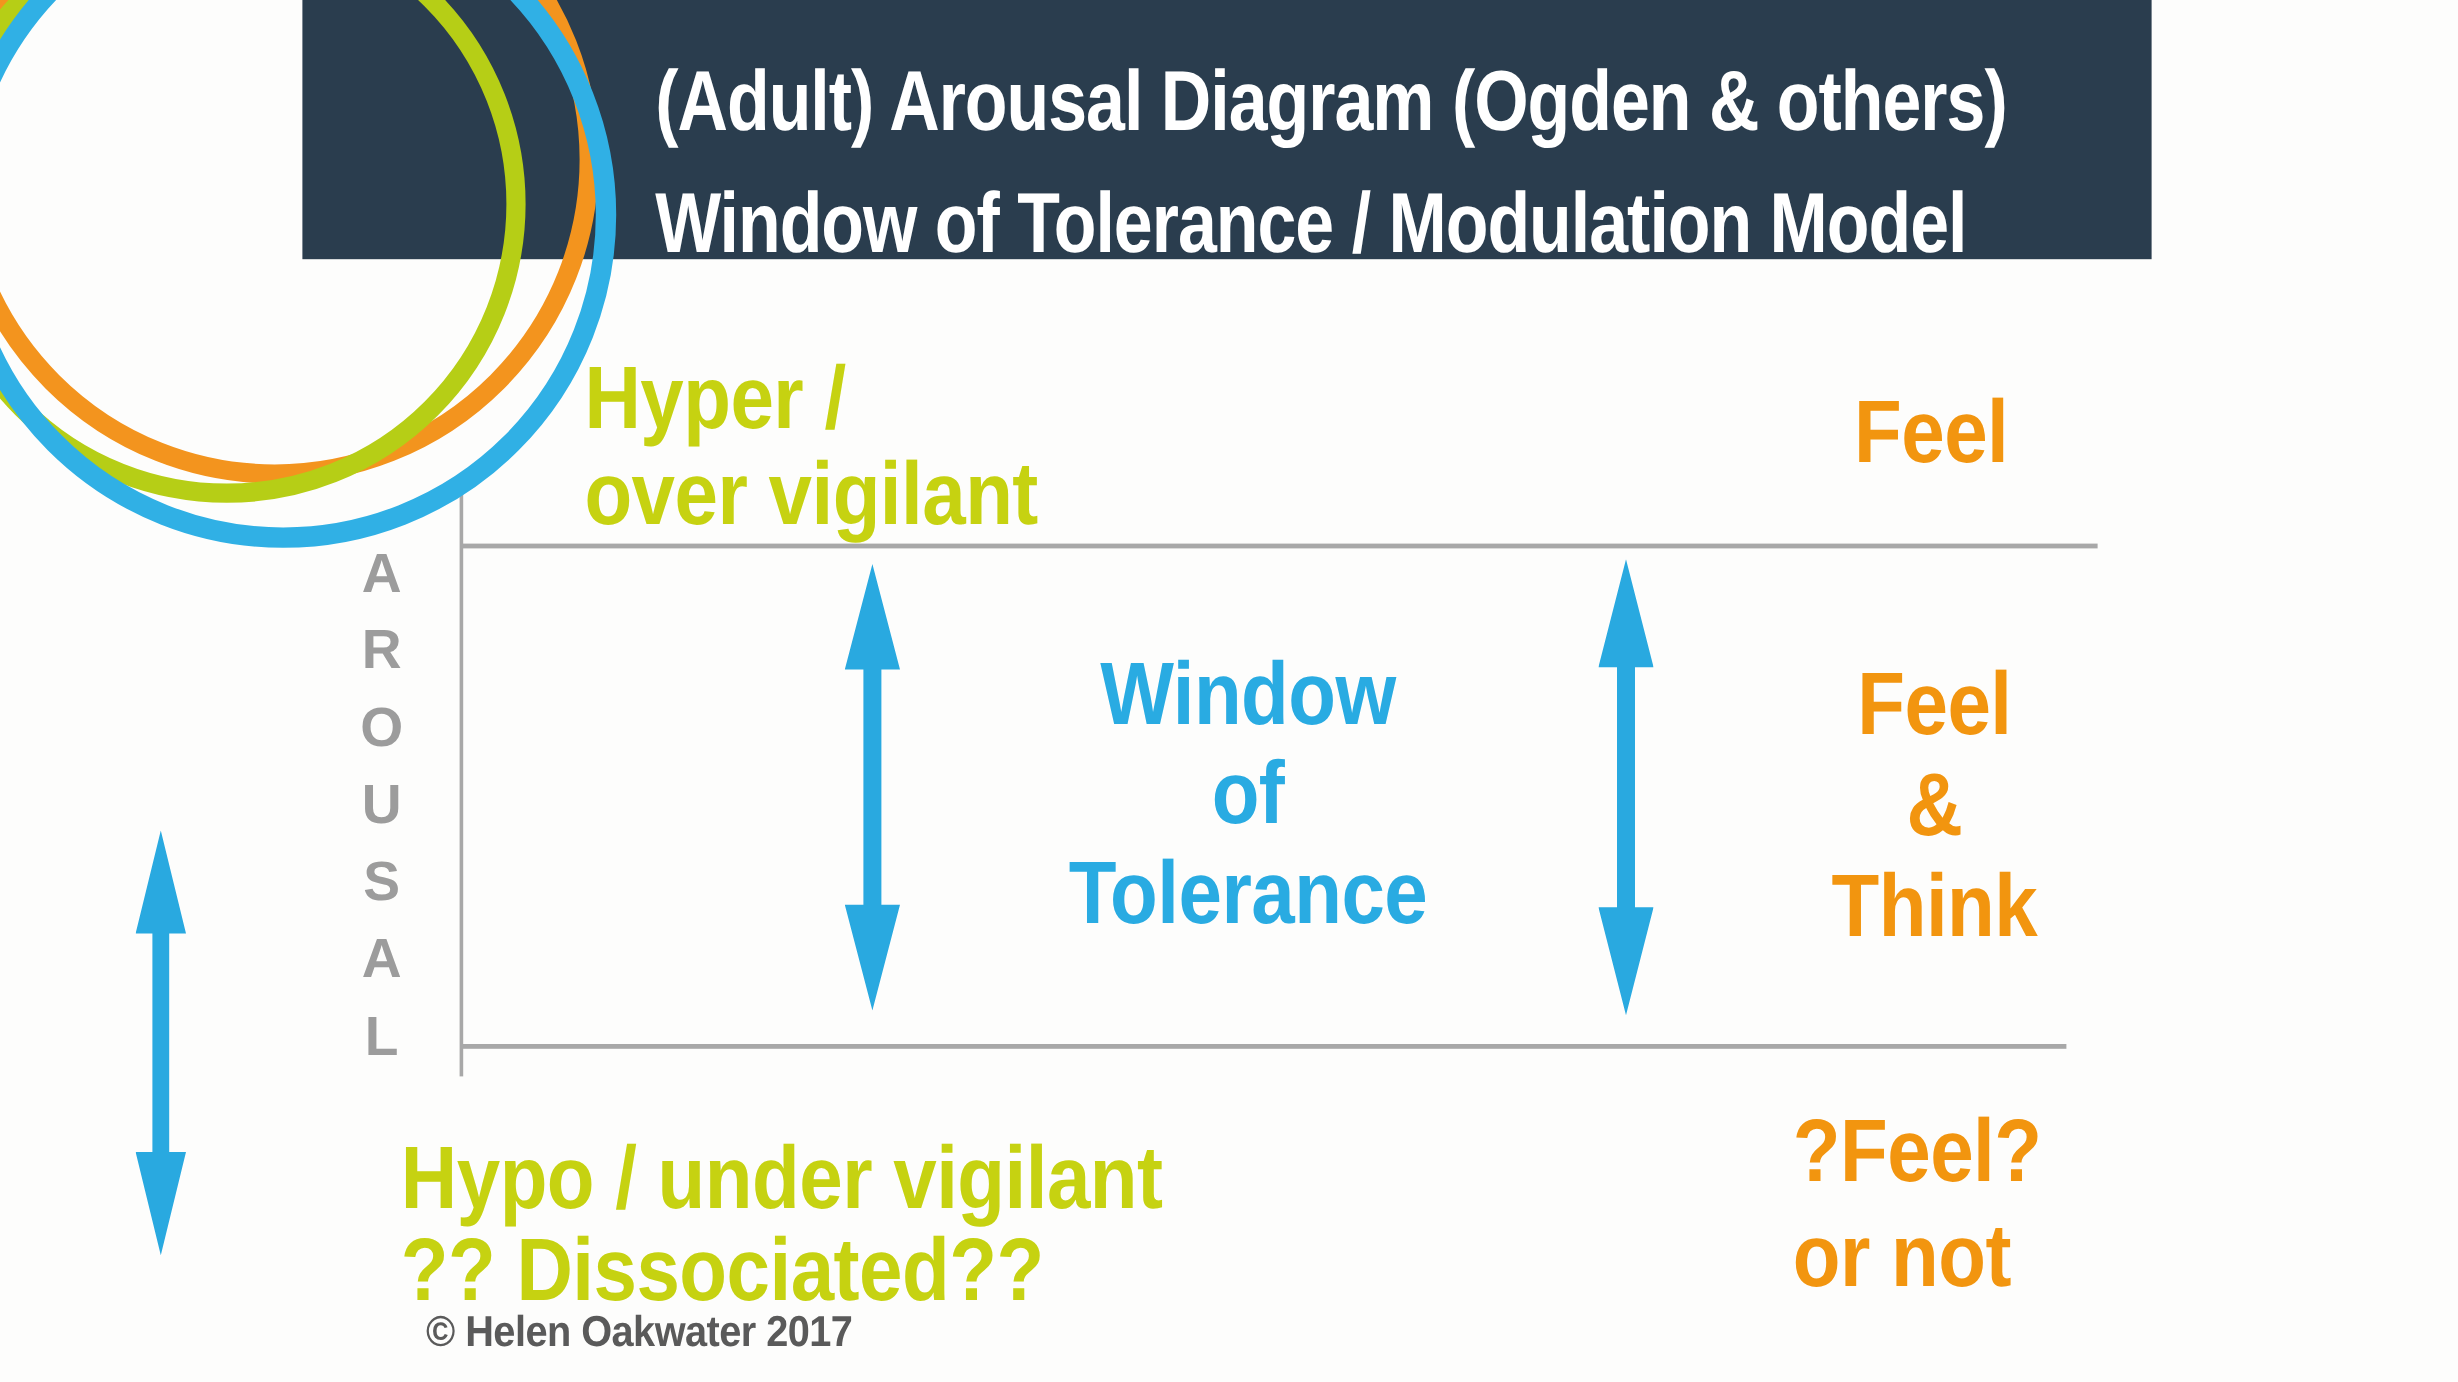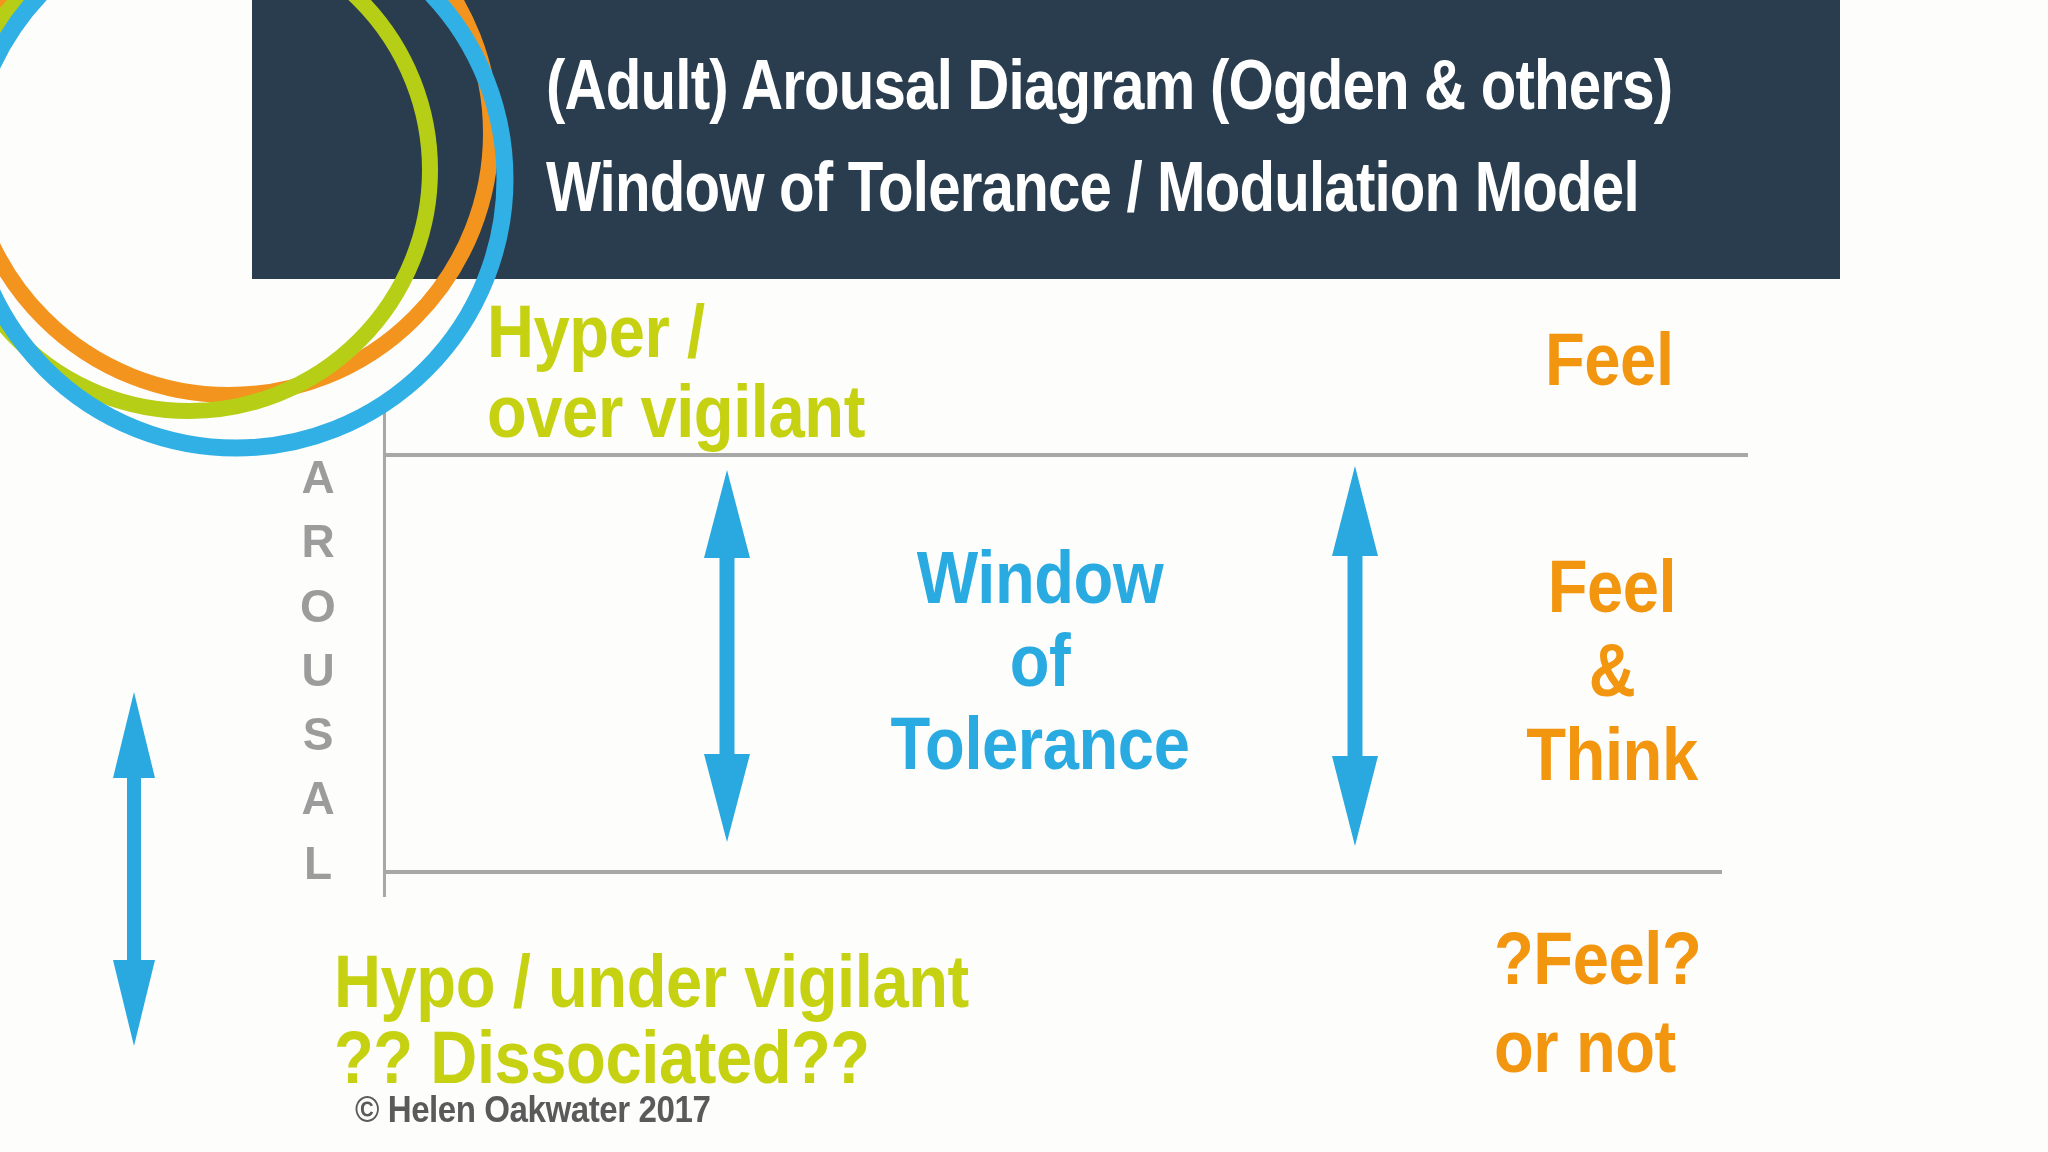--- a/index.html
+++ b/index.html
@@ -9,24 +9,23 @@
     height: 1152px;
     background: #fdfdfc;
     overflow: hidden;
     font-family: "Liberation Sans", sans-serif;
   }
 
   
   .header-bar {
     position: absolute;
     left: 252px; top: 0;
-    width: 1541px; height: 279px;
+    width: 1541px; height: 216px;
     background: #2a3d4e;
     z-index: 2;
-    padding-left: 47px;
   }
   .title-line {
     position: absolute;
     left: 294px;
     color: #ffffff;
     font-size: 71px;
     font-weight: bold;
     letter-spacing: -1px;
     white-space: nowrap;
     transform: scaleX(0.82);

